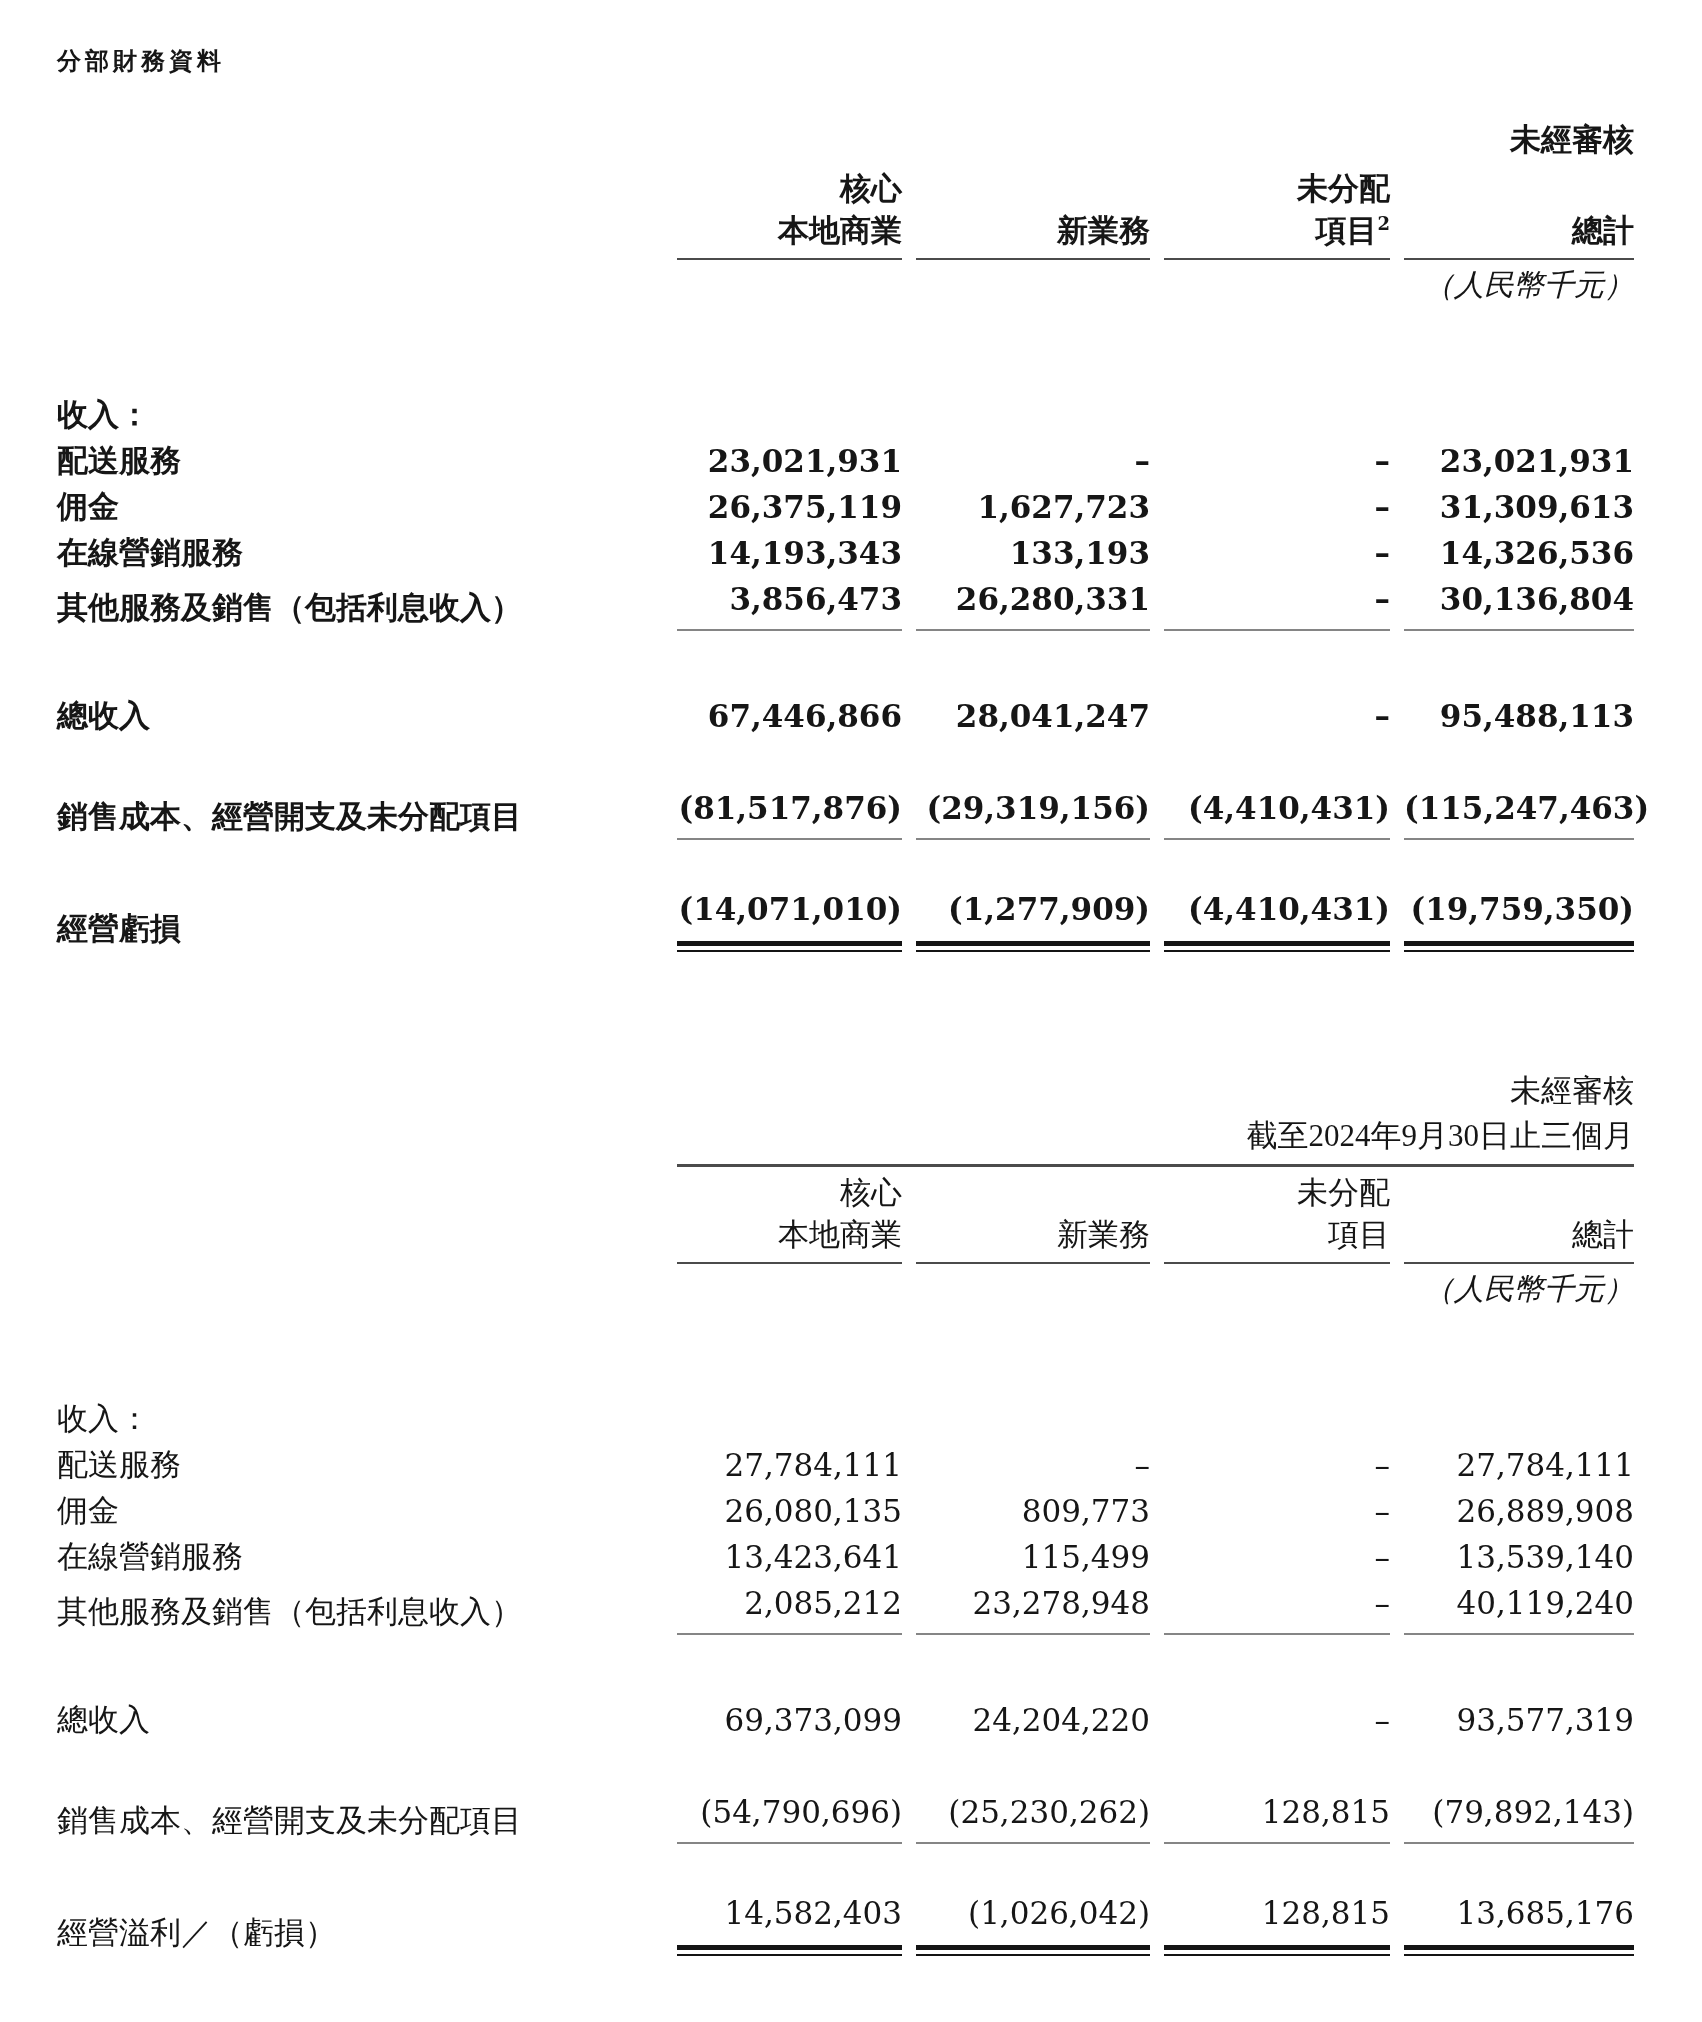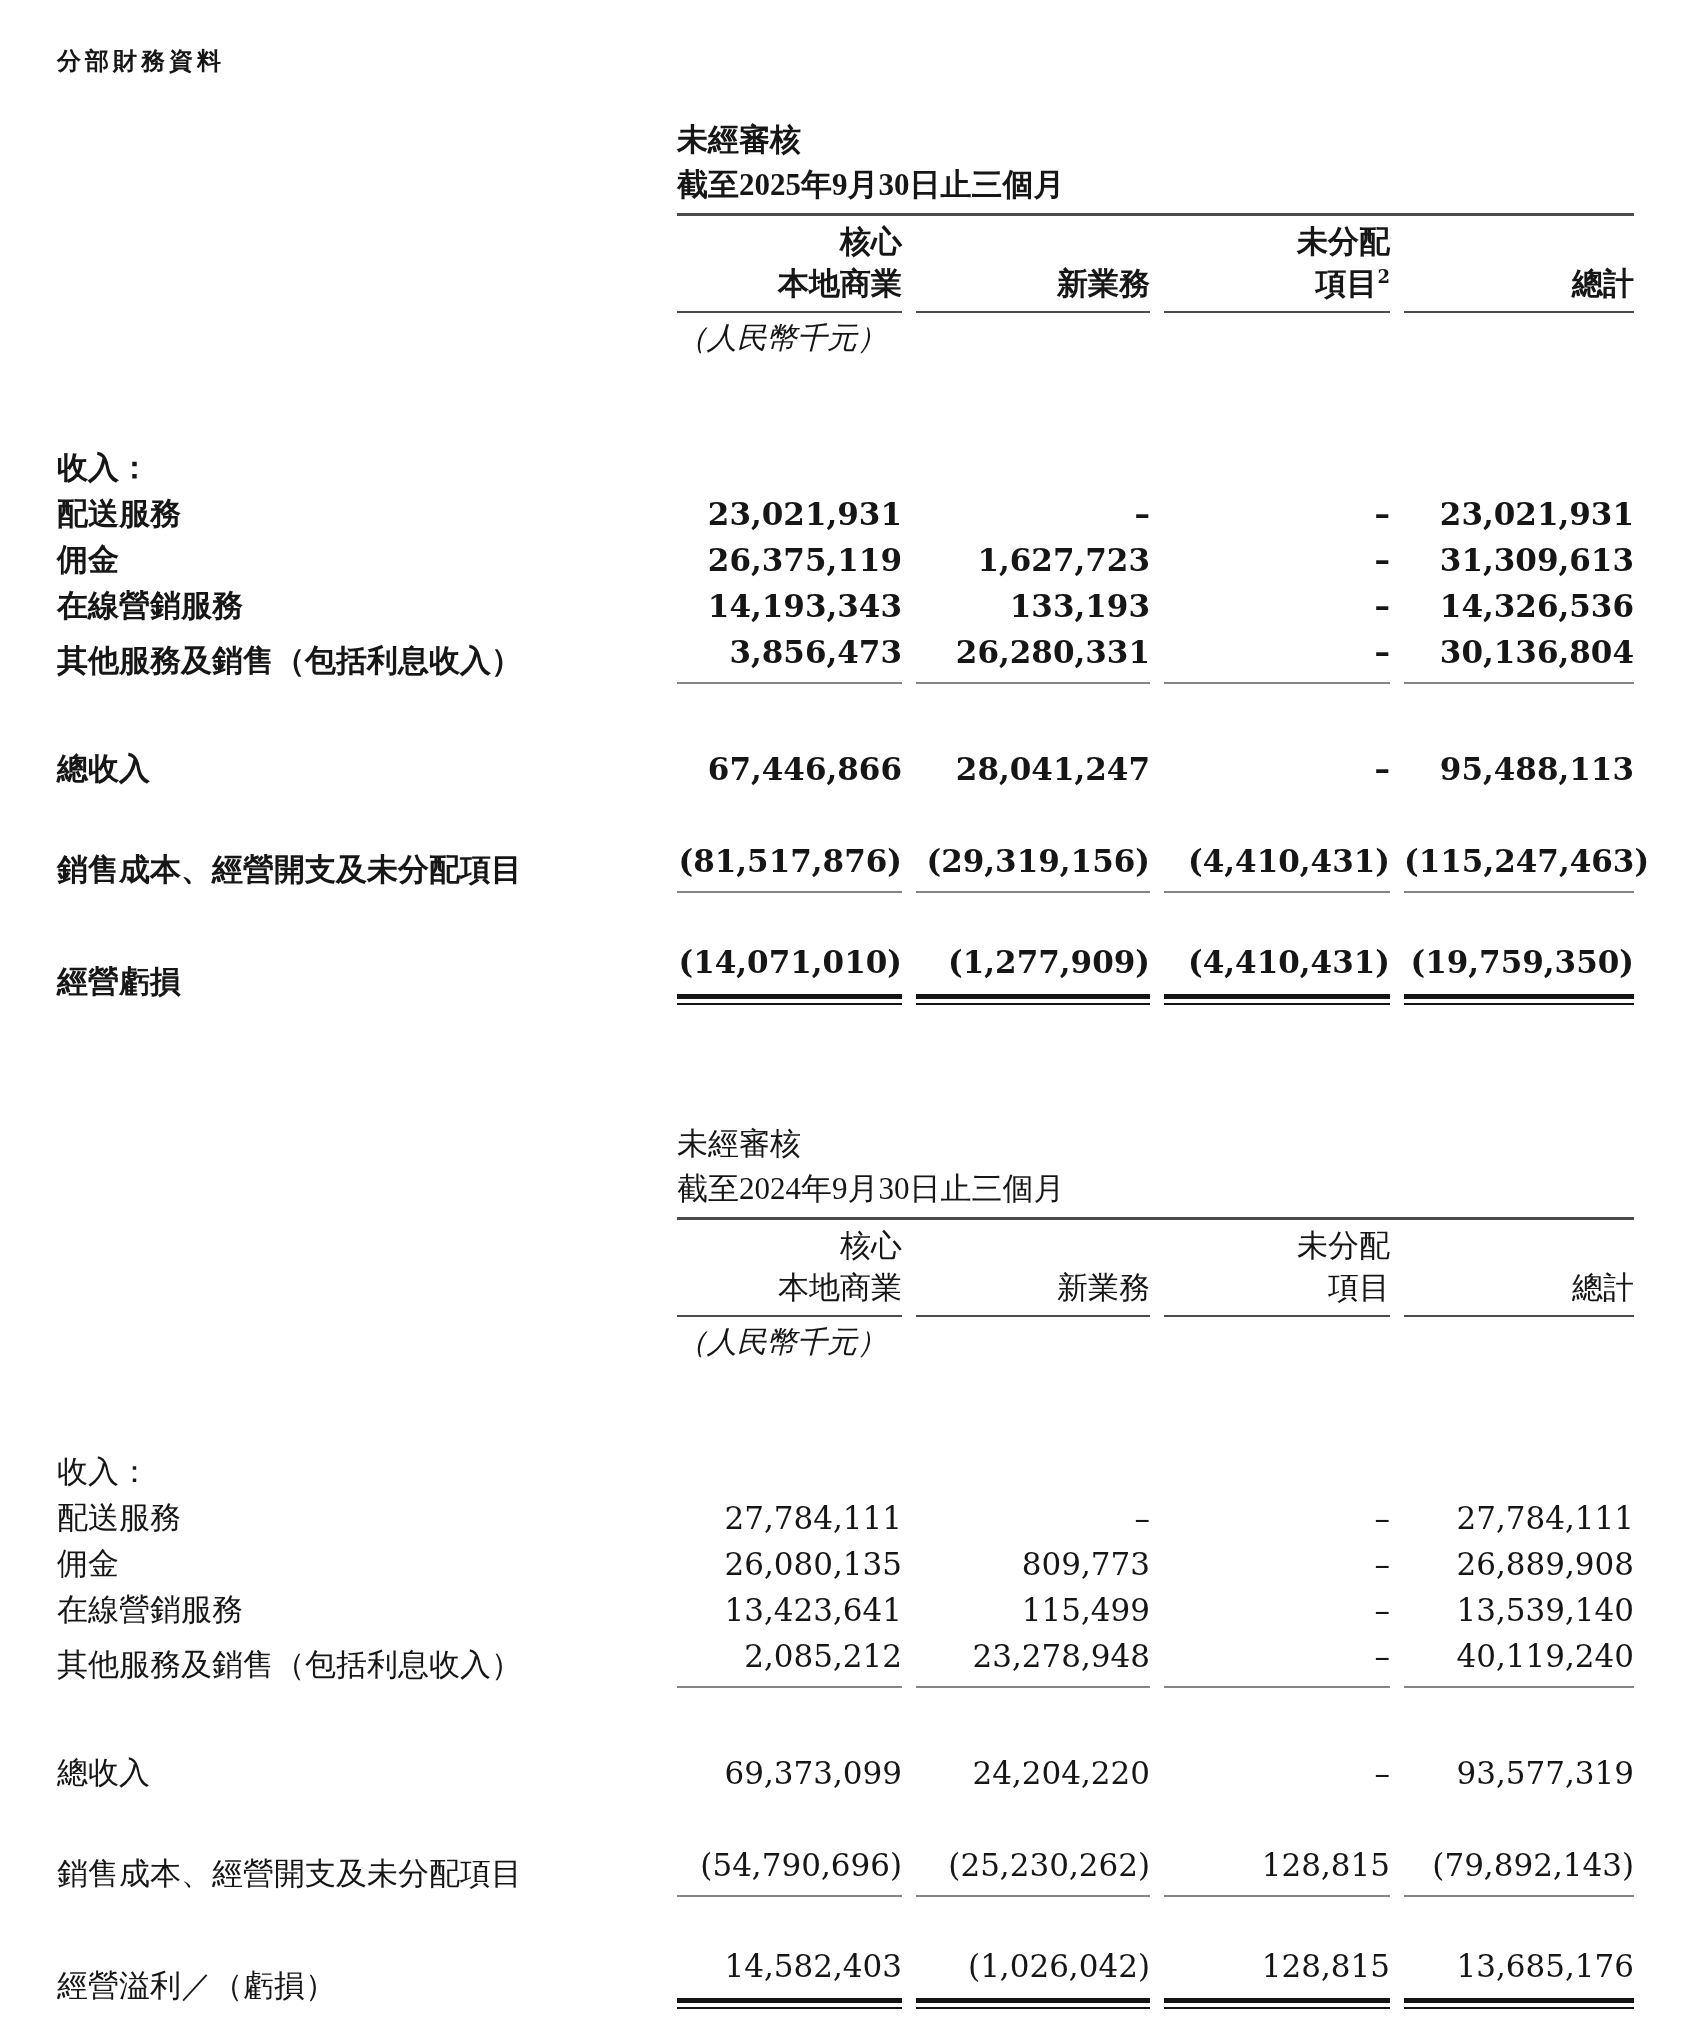--- a/index.html
+++ b/index.html
@@ -21,21 +21,21 @@
   .frow {
     display:grid;
     grid-template-columns:606px 225px 234px 226px 230px;
     column-gap:14px;
     align-items:end;
   }
   .cell { white-space:nowrap; font-size:31px; line-height:46px; }
   .num  { text-align:right; font-family:"DejaVu Serif","Liberation Serif",serif; }
   .lbl  { text-align:left; }
   .span-r { grid-column:2 / -1; }
-  .center { text-align:left; }
+  .center { text-align:right; }
   
   .bold .cell { font-weight:700; }
   .bold .unit-note { font-weight:400; }
   
   .period-cell { border-bottom:3px solid #4b4b4b; padding-bottom:6px; line-height:44px; }
   .hdr-cell { border-bottom:2.5px solid #4b4b4b; padding-bottom:7px; padding-top:4px; }
   .hl { line-height:42px; min-height:42px; }
   sup { font-size:0.58em; vertical-align:super; line-height:0; }
   
   .u::after {
@@ -63,24 +63,20 @@
 
 <h1 class="page-title">分部財務資料</h1>
 
 <section class="ftable bold">
 
   <div class="frow">
     <div class="cell"></div>
     <div class="cell span-r center">未經審核</div>
   </div>
 
-  <div class="frow">
-    <div class="cell"></div>
-    <div class="cell span-r center period-cell">截至2025年9月30日止三個月</div>
-  </div>
 
   <div class="frow">
     <div class="cell"></div>
     <div class="cell num hdr-cell">
       <div class="hl">核心</div>
       <div class="hl">本地商業</div>
     </div>
     <div class="cell num hdr-cell">
       <div class="hl"></div>
       <div class="hl">新業務</div>

